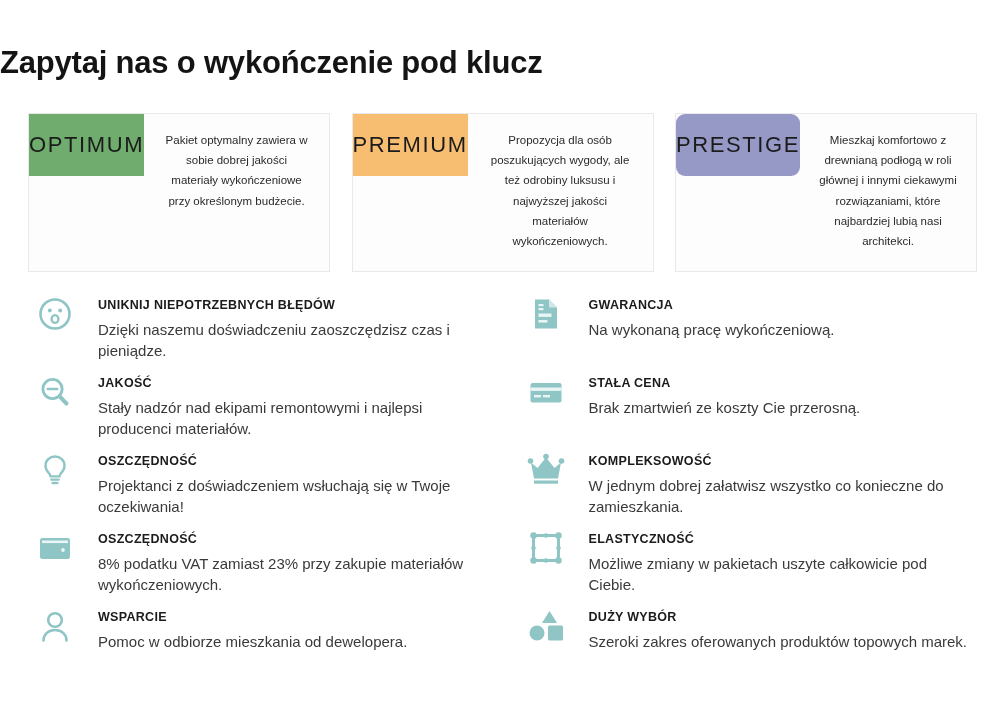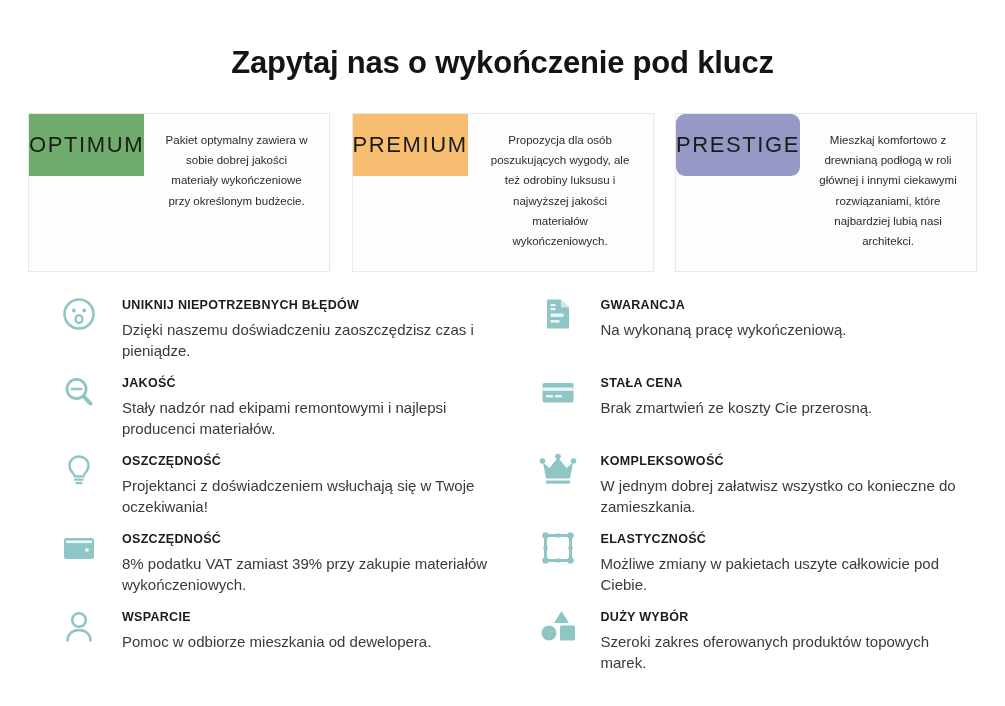--- a/index.html
+++ b/index.html
@@ -17,21 +17,20 @@
   }
   .page {
     width: 1005px;
     height: 706px;
     position: relative;
     box-sizing: border-box;
   }
 
   
   .page-title {
-    text-align: center;
     font-size: 31px;
     font-weight: bold;
     letter-spacing: -0.2px;
     color: #141414;
     margin: 0;
     padding-top: 44px;
     line-height: 1.2;
   }
 
   
@@ -67,21 +66,21 @@
     line-height: 1.75;
     color: #2a2a2a;
     text-align: center;
     box-sizing: border-box;
     min-height: 84px;
   }
 
   
   .features {
     display: flex;
-    padding: 22px 28px 0 36px;
+    padding: 22px 28px 0 12px;
     box-sizing: border-box;
     gap: 16px;
   }
   .feature-col {
     flex: 1;
     display: flex;
     flex-direction: column;
   }
   .feature {
     display: flex;
@@ -191,21 +190,21 @@
       <div class="feature">
         <div class="feature-icon">
           <svg width="38" height="36" viewBox="0 0 38 36">
             <rect x="4" y="8" width="30" height="21" rx="2.5" fill="#8FC5C5"></rect>
             <rect x="6" y="10.5" width="26" height="2.6" fill="#eaf5f5"></rect>
             <circle cx="27" cy="20" r="1.9" fill="#eaf5f5"></circle>
           </svg>
         </div>
         <div class="feature-text">
           <div class="feature-title">OSZCZĘDNOŚĆ</div>
-          <div class="feature-desc">8% podatku VAT zamiast 39% przy zakupie materiałów wykończeniowych.</div>
+          <div class="feature-desc">8% podatku VAT zamiast 23% przy zakupie materiałów wykończeniowych.</div>
         </div>
       </div>
 
       <div class="feature">
         <div class="feature-icon">
           <svg width="36" height="36" viewBox="0 0 36 36">
             <circle cx="18" cy="12" r="6.8" fill="none" stroke="#8FC5C5" stroke-width="2.6"></circle>
             <path d="M6.5 32.5c0-6.3 5.1-10.5 11.5-10.5s11.5 4.2 11.5 10.5" fill="none" stroke="#8FC5C5" stroke-width="2.6" stroke-linecap="round"></path>
           </svg>
         </div>

